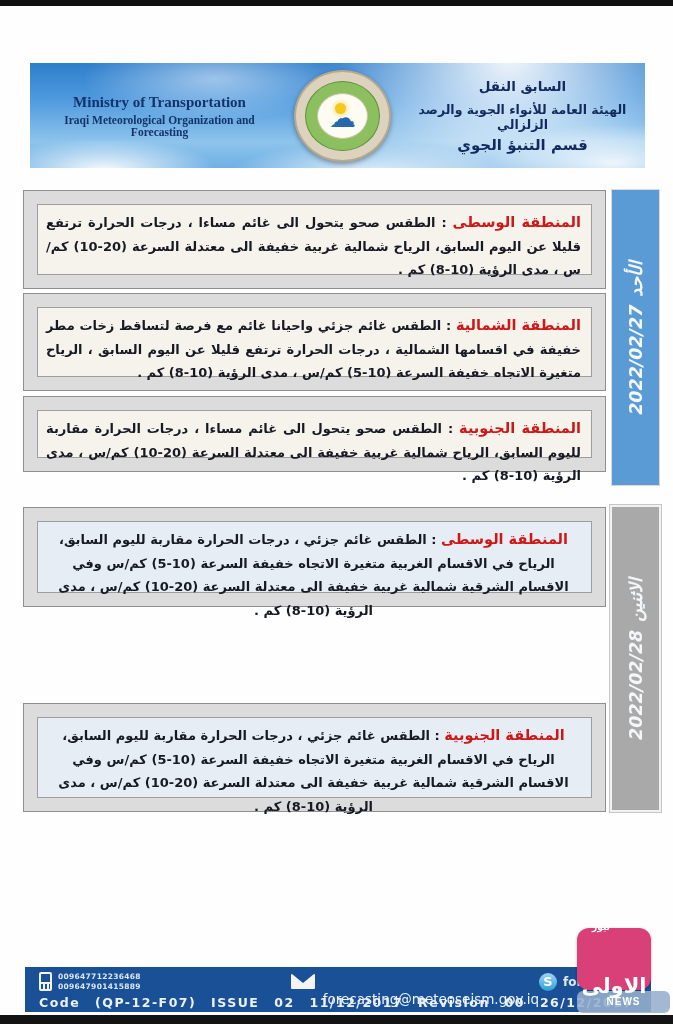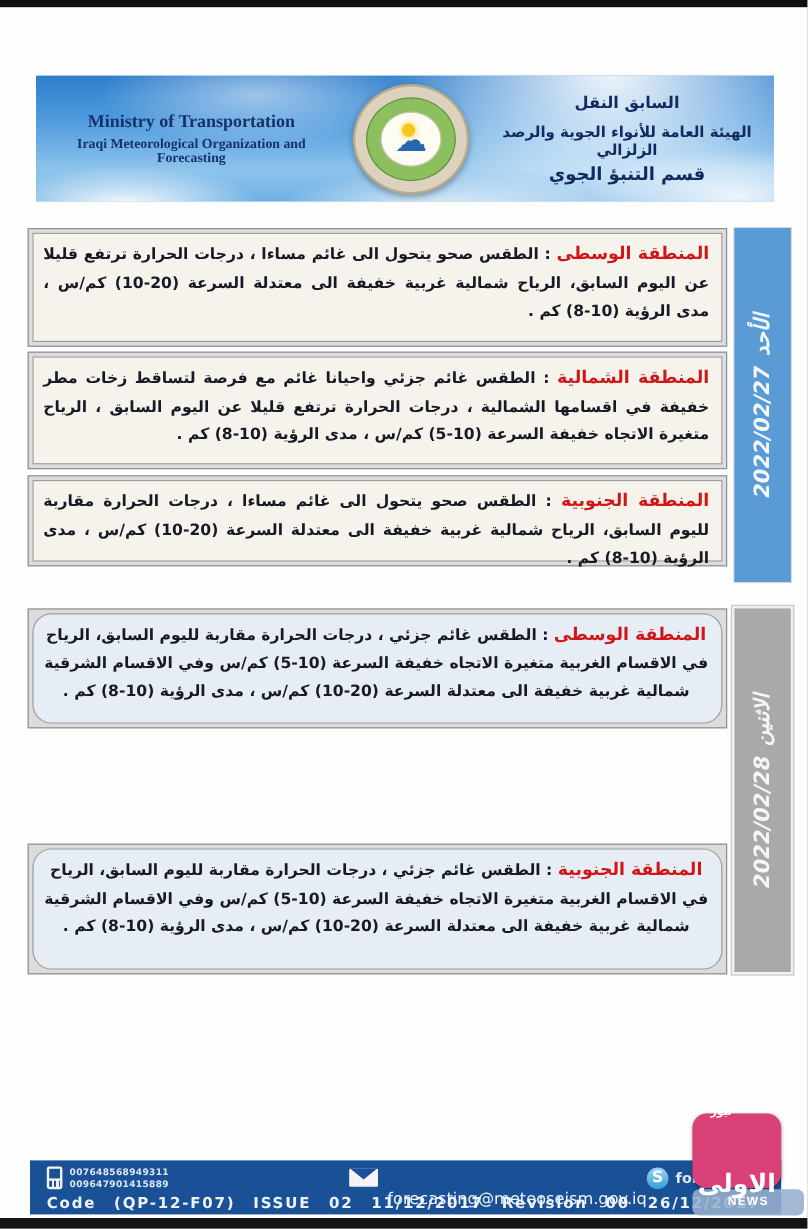--- a/index.html
+++ b/index.html
@@ -37,24 +37,24 @@
     background:#f5c81d; box-shadow:0 0 4px 1px #f8df6e; }
 
   .header-arabic { width:235px; text-align:center; padding-right:10px;
     color:#122a5e; font-weight:bold; direction:rtl; }
   .hdr-ar-1 { font-size:13.5px; }
   .hdr-ar-2 { font-size:12.5px; margin-top:8px; }
   .hdr-ar-3 { font-size:15px; margin-top:4px; }
 
   
   .region-box { position:absolute; left:23px; width:583px;
-    border:1px solid #8f8f8f; background:#dcdcdc; padding:3px; }
+    border:1px solid #8f8f8f; background:#dcdcdc; padding:13px; }
   .box-inner { width:100%; height:100%; border:1px solid #9e9e9e; padding:4px 10px 4px 8px; }
   .day-sun .box-inner { background:#f6f3ec; }
-  .day-mon .box-inner { background:#e7edf5;border-radius:16px; }
+  .day-mon .box-inner { background:#e7edf5; }
 
   .box-1 { top:190px; height:99px; }
   .box-2 { top:293px; height:98px; }
   .box-3 { top:396px; height:76px; }
   .box-4 { top:507px; height:100px; }
   .box-5 { top:610px; height:90px; }
   .box-6 { top:703px; height:109px; }
 
   .region-par { direction:rtl; font-size:13px; font-weight:bold; line-height:1.8;
     color:#171a24; text-align:justify; }
@@ -165,21 +165,21 @@
   </div>
   <div class="day-sidebar sidebar-mon" style="background: rgb(169, 169, 169);">
     <div class="sidebar-label"><span class="day-name">الاثنين</span><span class="day-date">2022/02/28</span></div>
   </div>
 
   <div class="footer-bar">
     <div class="footer-row1">
       <div class="phone-group">
         <div class="phone-icon"></div>
         <div class="phone-numbers">
-          <div>007648568949311</div>
+          <div>009647712236468</div>
           <div>009647901415889</div>
         </div>
       </div>
       <div class="email-group">
         <div class="mail-icon"></div>
         <div class="email-text">forecasting@meteoseism.gov.iq</div>
       </div>
       <div class="skype-group">
         <div class="skype-icon">S</div>
         <div class="skype-text">forecasting</div>

